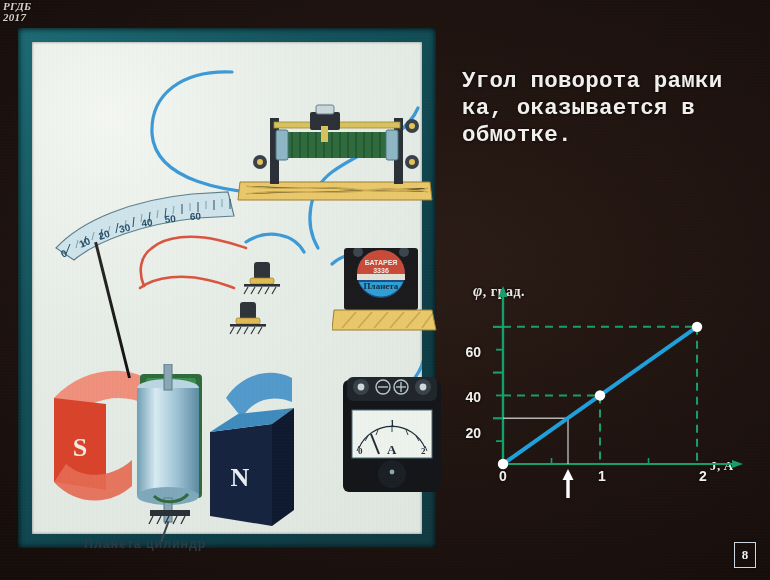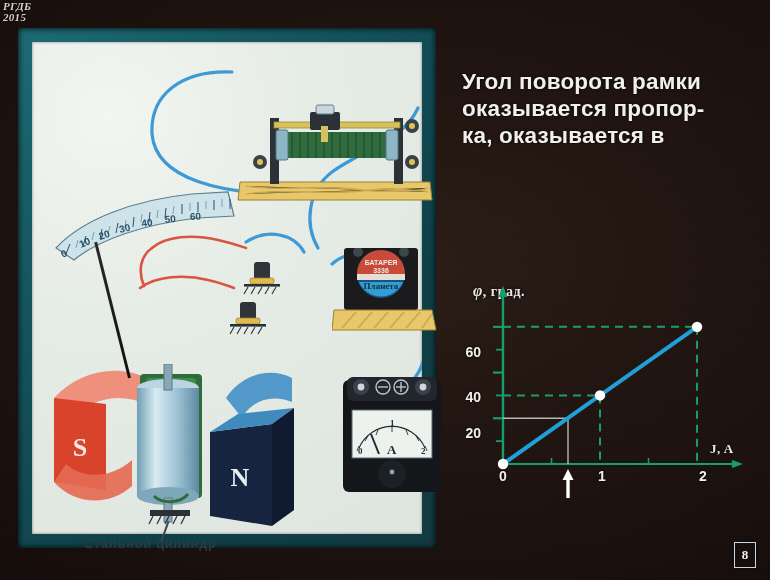--- a/index.html
+++ b/index.html
@@ -59,33 +59,33 @@
 
   
   #caption{position:absolute;left:52px;top:495px;z-index:20;
     font-family:"Liberation Sans", sans-serif;font-size:12.5px;font-weight:bold;
     color:#2c3a44;letter-spacing:.9px;white-space:nowrap;}
   #capLeader{position:absolute;left:128px;top:478px;width:1.6px;height:22px;
     background:#3a4650;transform:rotate(20deg);transform-origin:bottom;z-index:20;}
 
   
   #headline{position:absolute;left:462px;top:68px;width:300px;z-index:40;
-    font-family:Liberation Sans, sans-serif;font-weight:bold;
+    font-family:Liberation Mono, monospace;font-weight:bold;
     font-size:22.5px;line-height:27px;color:#f2f0ec;
     letter-spacing:.2px;text-shadow:0 0 3px rgba(0,0,0,.9);}
   #headline .ln{display:block;white-space:nowrap;}
   #headline .ln.sp{letter-spacing:.2px;}
 
   
   #chart{position:absolute;left:455px;top:282px;width:310px;height:230px;z-index:40;}
   #ylab{position:absolute;left:18px;top:0px;color:#eceae4;
     font-family:"Liberation Serif", serif;font-size:14px;font-weight:bold;
     letter-spacing:.5px;text-shadow:0 0 3px #000;white-space:nowrap;}
   #ylab i{font-style:italic;font-size:16px;}
-  #xlab{position:absolute;left:255px;top:159px;color:#eceae4;
+  #xlab{position:absolute;left:255px;top:176px;color:#eceae4;
     font-family:"Liberation Serif", serif;font-size:13px;font-weight:bold;
     letter-spacing:.5px;text-shadow:0 0 3px #000;white-space:nowrap;}
   .ytick{position:absolute;color:#f2f0ea;font-weight:bold;font-size:14px;
     font-family:"Liberation Sans", sans-serif;text-shadow:0 0 3px #000;
     text-align:right;width:26px;}
   .xtick{position:absolute;color:#f2f0ea;font-weight:bold;font-size:14px;
     font-family:"Liberation Sans", sans-serif;text-shadow:0 0 3px #000;
     text-align:center;width:14px;}
 
   
@@ -103,21 +103,21 @@
       repeating-linear-gradient(90deg, rgba(0,0,0,.05) 0 1px, rgba(0,0,0,0) 1px 4px);}
 </style>
 </head>
 <body>
 
 <div id="slide">
   <div id="filmbase"></div>
 
   <div id="watermark">
     <div>РГДБ</div>
-    <div>2015</div>
+    <div>2017</div>
   </div>
 
   <div id="panel">
     <div id="panelInner">
 
       <svg class="ill" style="left:0;top:0;width:390px;height:492px;z-index:2" viewBox="0 0 390 492">
         <g fill="none" stroke="#3d9ad6" stroke-width="3.2" stroke-linecap="round">
           <path d="M200,30 C150,28 118,52 120,92 C124,140 196,150 242,152"></path>
           <path d="M386,66 C372,98 330,108 300,130 C276,148 272,182 286,206"></path>
           <path d="M300,222 C318,206 344,212 352,232"></path>
@@ -349,28 +349,28 @@
             <line x1="20" y1="27" x2="16" y2="34"></line>
               <line x1="27" y1="27" x2="23" y2="34"></line>
             <line x1="34" y1="27" x2="30" y2="34"></line>
               <line x1="41" y1="27" x2="37" y2="34"></line>
             <line x1="48" y1="27" x2="44" y2="34"></line>
           </g>
         </svg>
       </div>
 
       <div id="capLeader"></div>
-      <div id="caption">Стальной цилиндр</div>
+      <div id="caption">Планета цилиндр</div>
     </div>
   </div>
 
   <div id="headline">
     <span class="ln">Угол поворота рамки</span>
-    <span class="ln sp">оказывается  пропор-</span>
     <span class="ln sp">ка,  оказывается  в</span>
+    <span class="ln">обмотке.</span>
   </div>
 
   <div id="chart">
     <div id="ylab">
       <i>φ</i><span>, </span><span>град.</span>
     </div>
     <div id="xlab">J, A</div>
 
     <div class="ytick" style="left:0px;top:143px">20</div>
     <div class="ytick" style="left:0px;top:107px">40</div>

